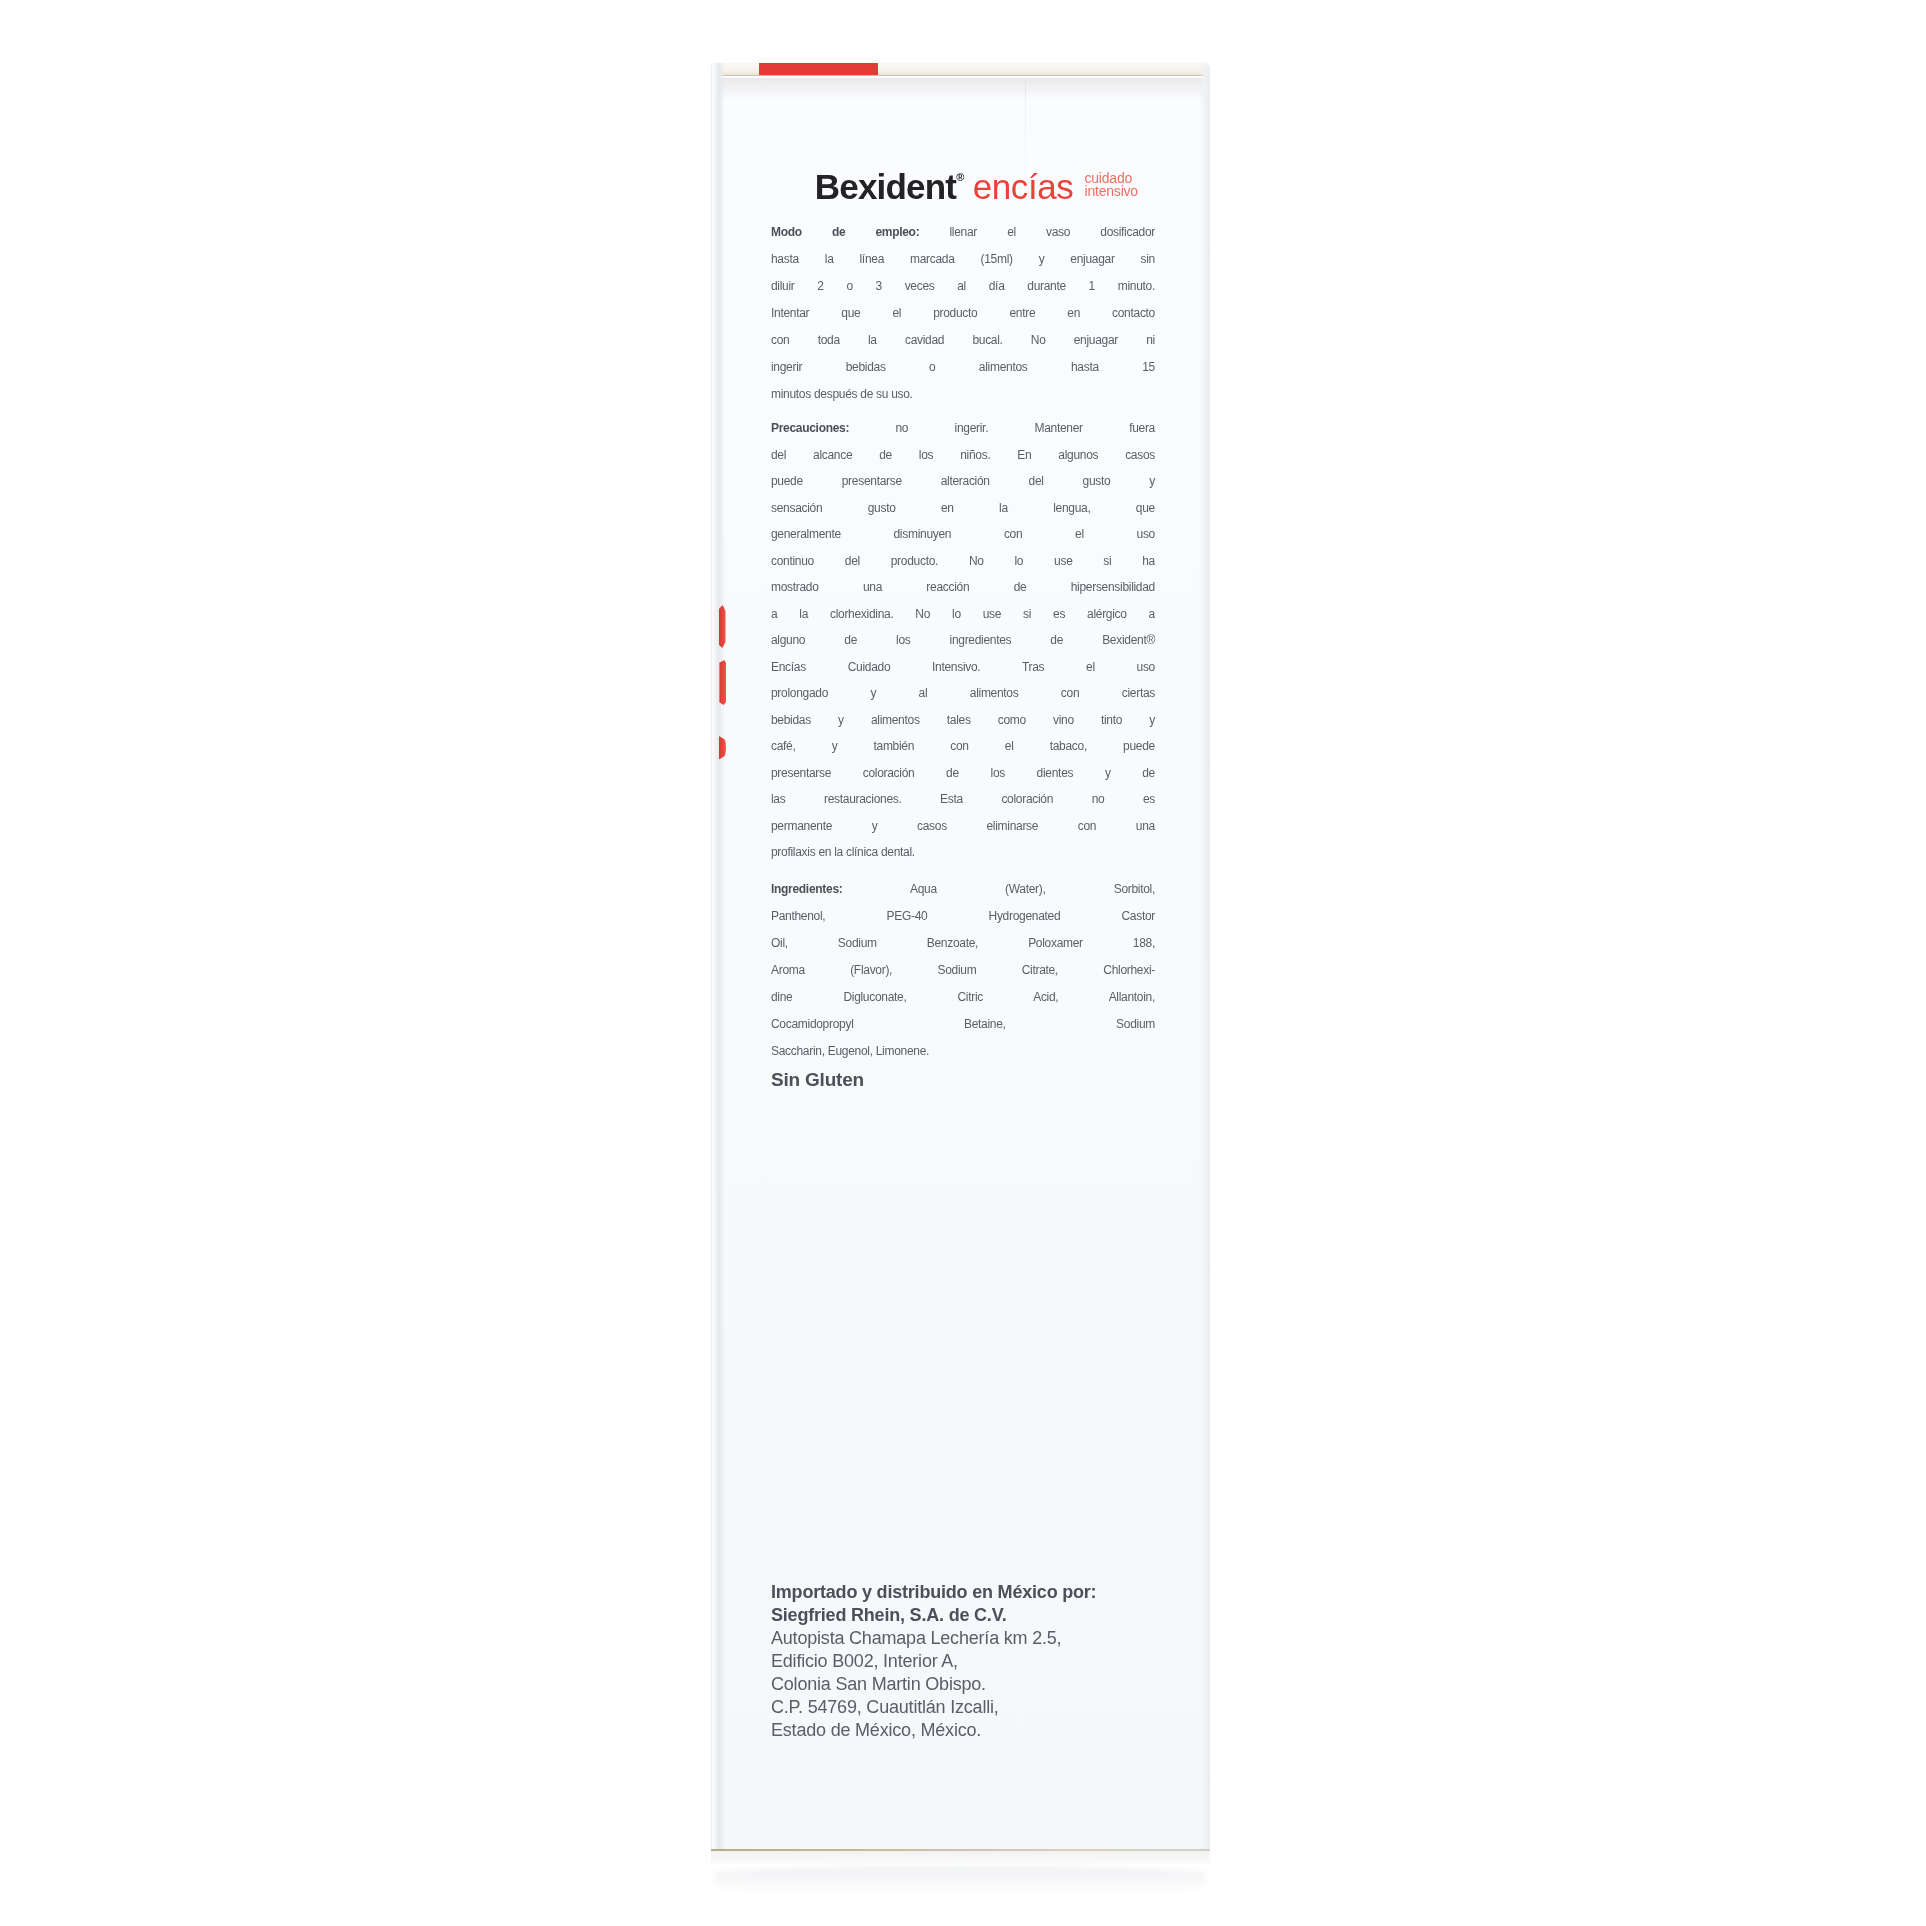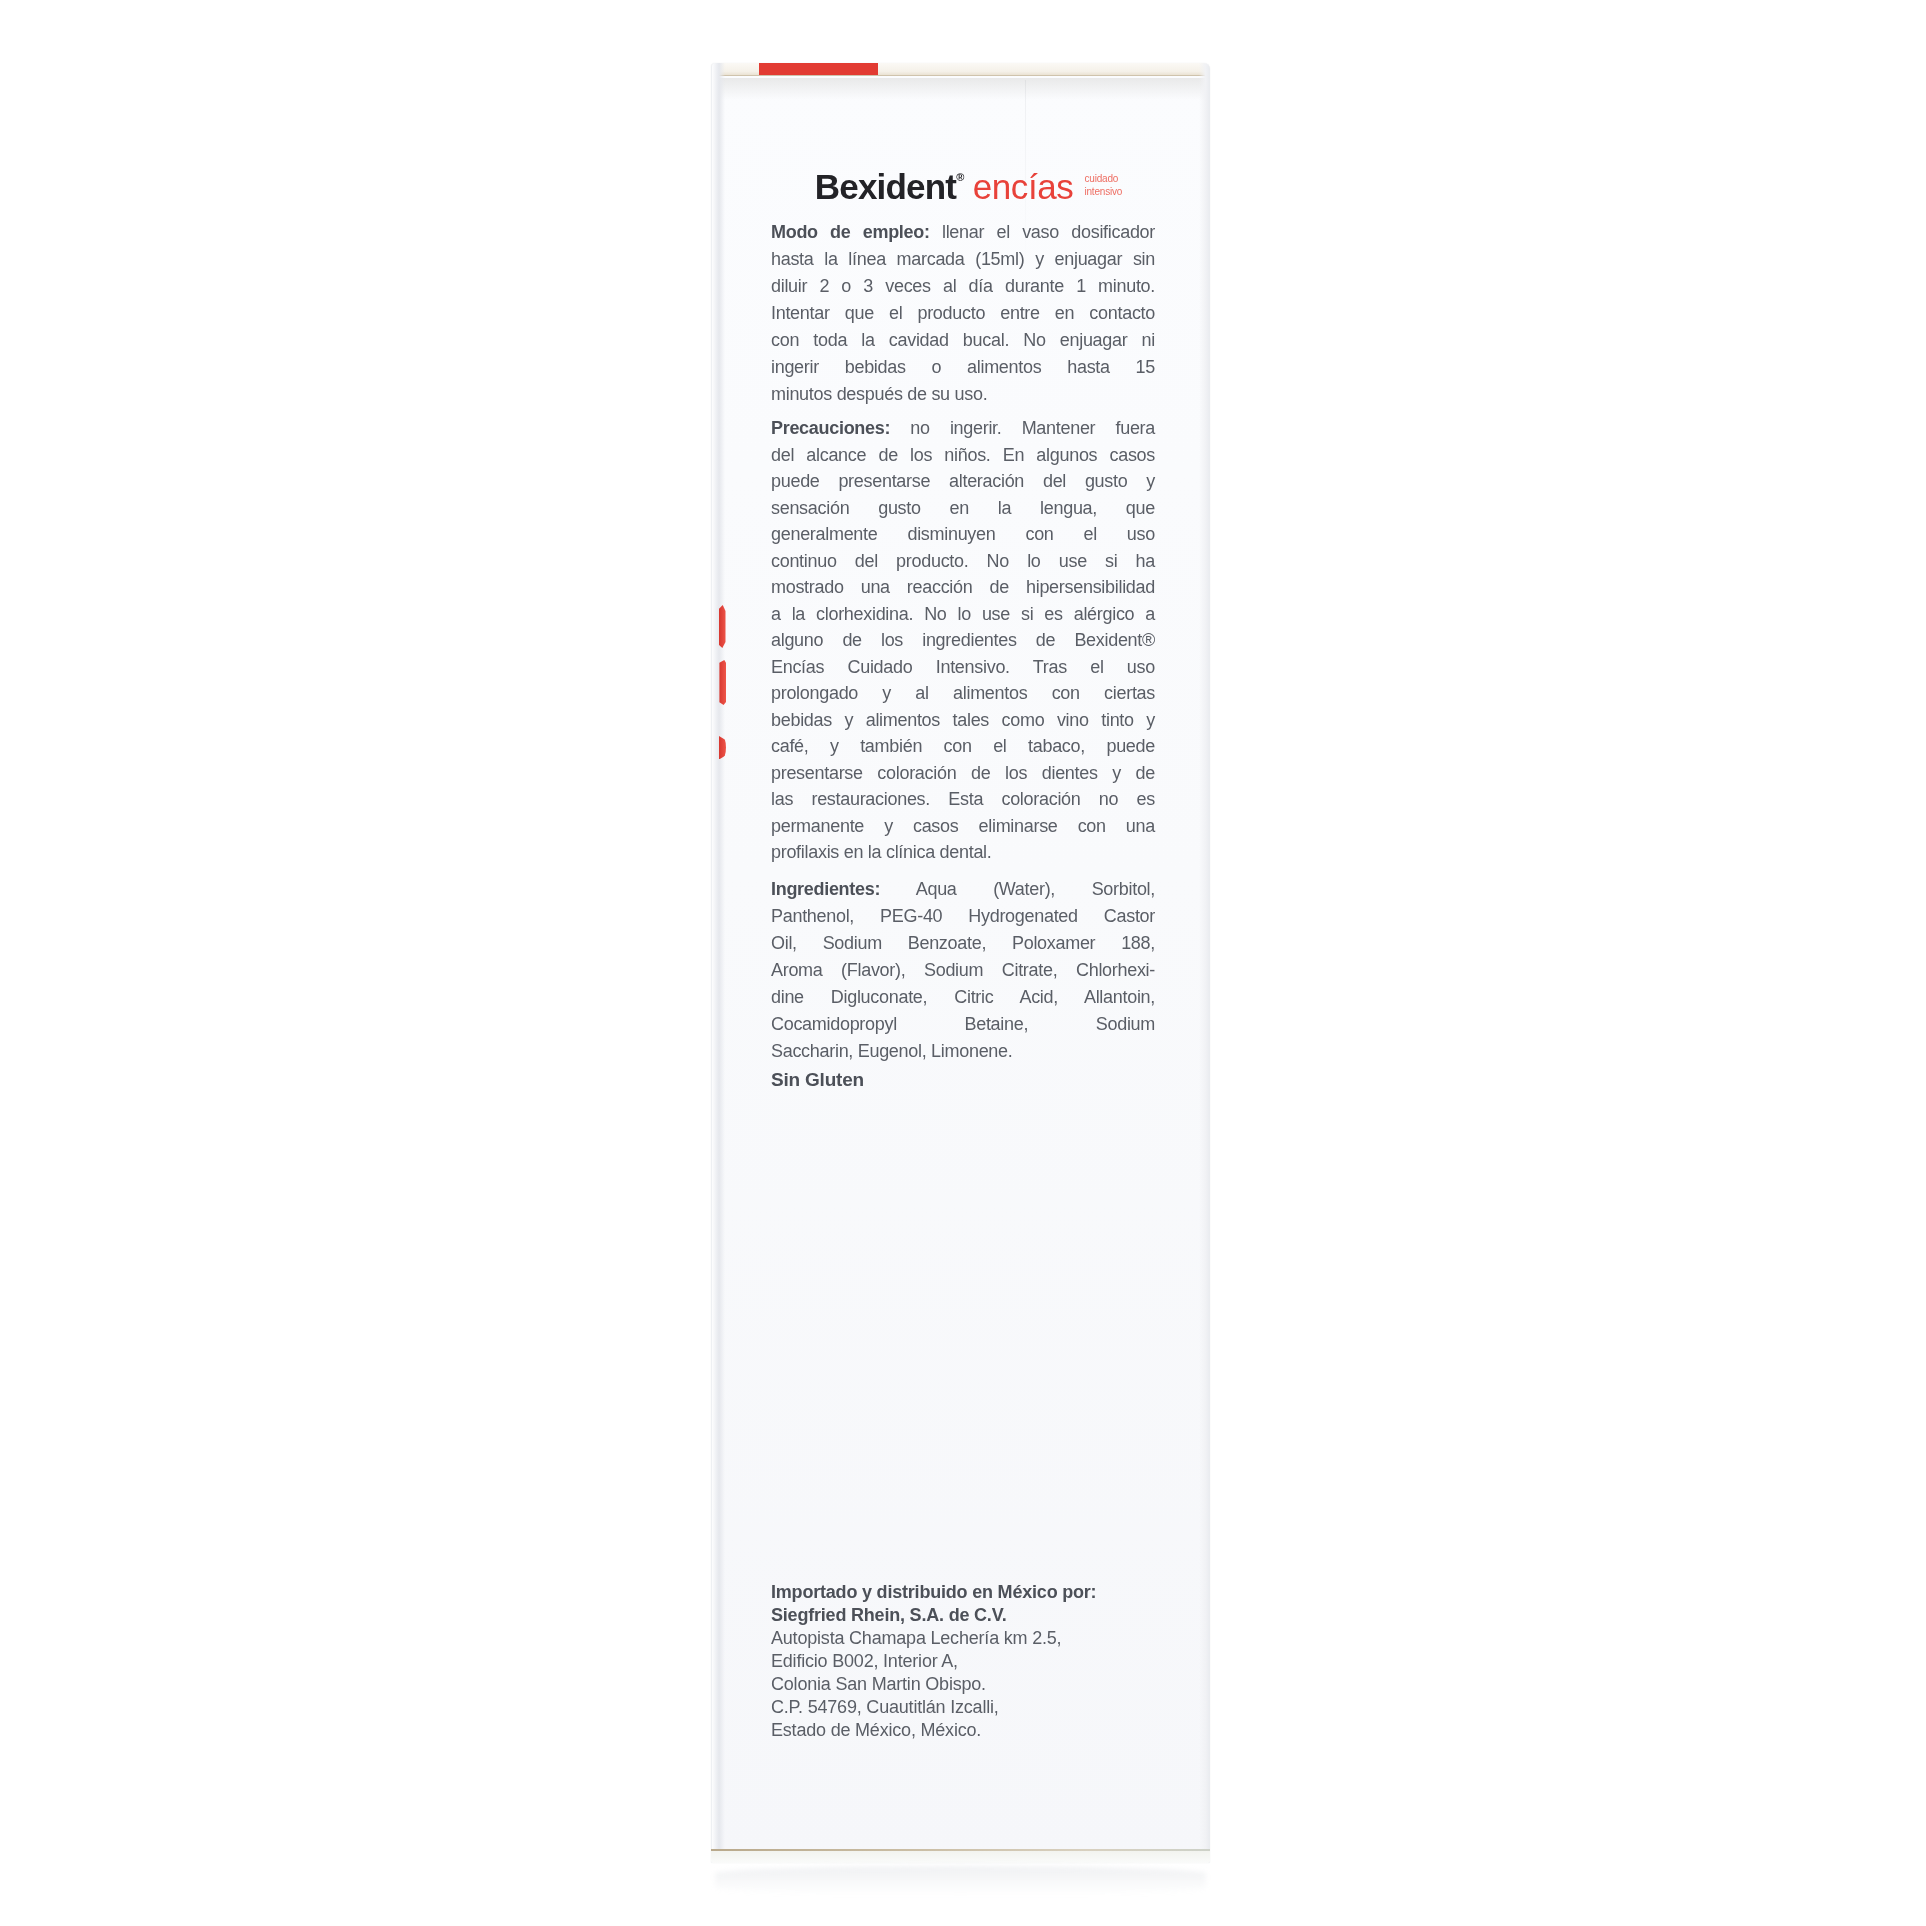--- a/index.html
+++ b/index.html
@@ -95,24 +95,24 @@
     font-size:35px;font-weight:700;letter-spacing:-0.8px;color:var(--brand-black);
     line-height:35px;
   }
   .reg{font-size:11px;font-weight:700;color:var(--brand-black);line-height:11px;margin-top:2.5px;}
   .product{
     font-size:35px;font-weight:400;letter-spacing:-0.4px;color:var(--accent-red);
     line-height:35px;margin-left:8.4px;
   }
   .tagline{
     display:flex;flex-direction:column;margin-left:11px;margin-top:2.5px;
-    font-size:10px;line-height:13.8px;color:var(--tagline-red);letter-spacing:-0.2px;
-  }
-
-  .para{position:absolute;left:0;width:384px;font-size:18px;letter-spacing:-0.3px;line-height:27px;}
+    font-size:14px;line-height:13.8px;color:var(--tagline-red);letter-spacing:-0.2px;
+  }
+
+  .para{position:absolute;left:0;width:384px;font-size:12px;letter-spacing:-0.3px;line-height:27px;}
   .para .line{text-align:justify;text-align-last:justify;}
   .para .line.flush{text-align-last:left;}
   .para b{font-weight:700;color:var(--heading-text);}
   .para-usage{top:156px;}
   .para-precautions{top:352px;line-height:26.5px;}
   .para-ingredients{top:813px;}
   .gluten{
     position:absolute;left:0;top:1006px;font-size:19px;font-weight:700;
     color:var(--heading-text);letter-spacing:-0.2px;
   }

